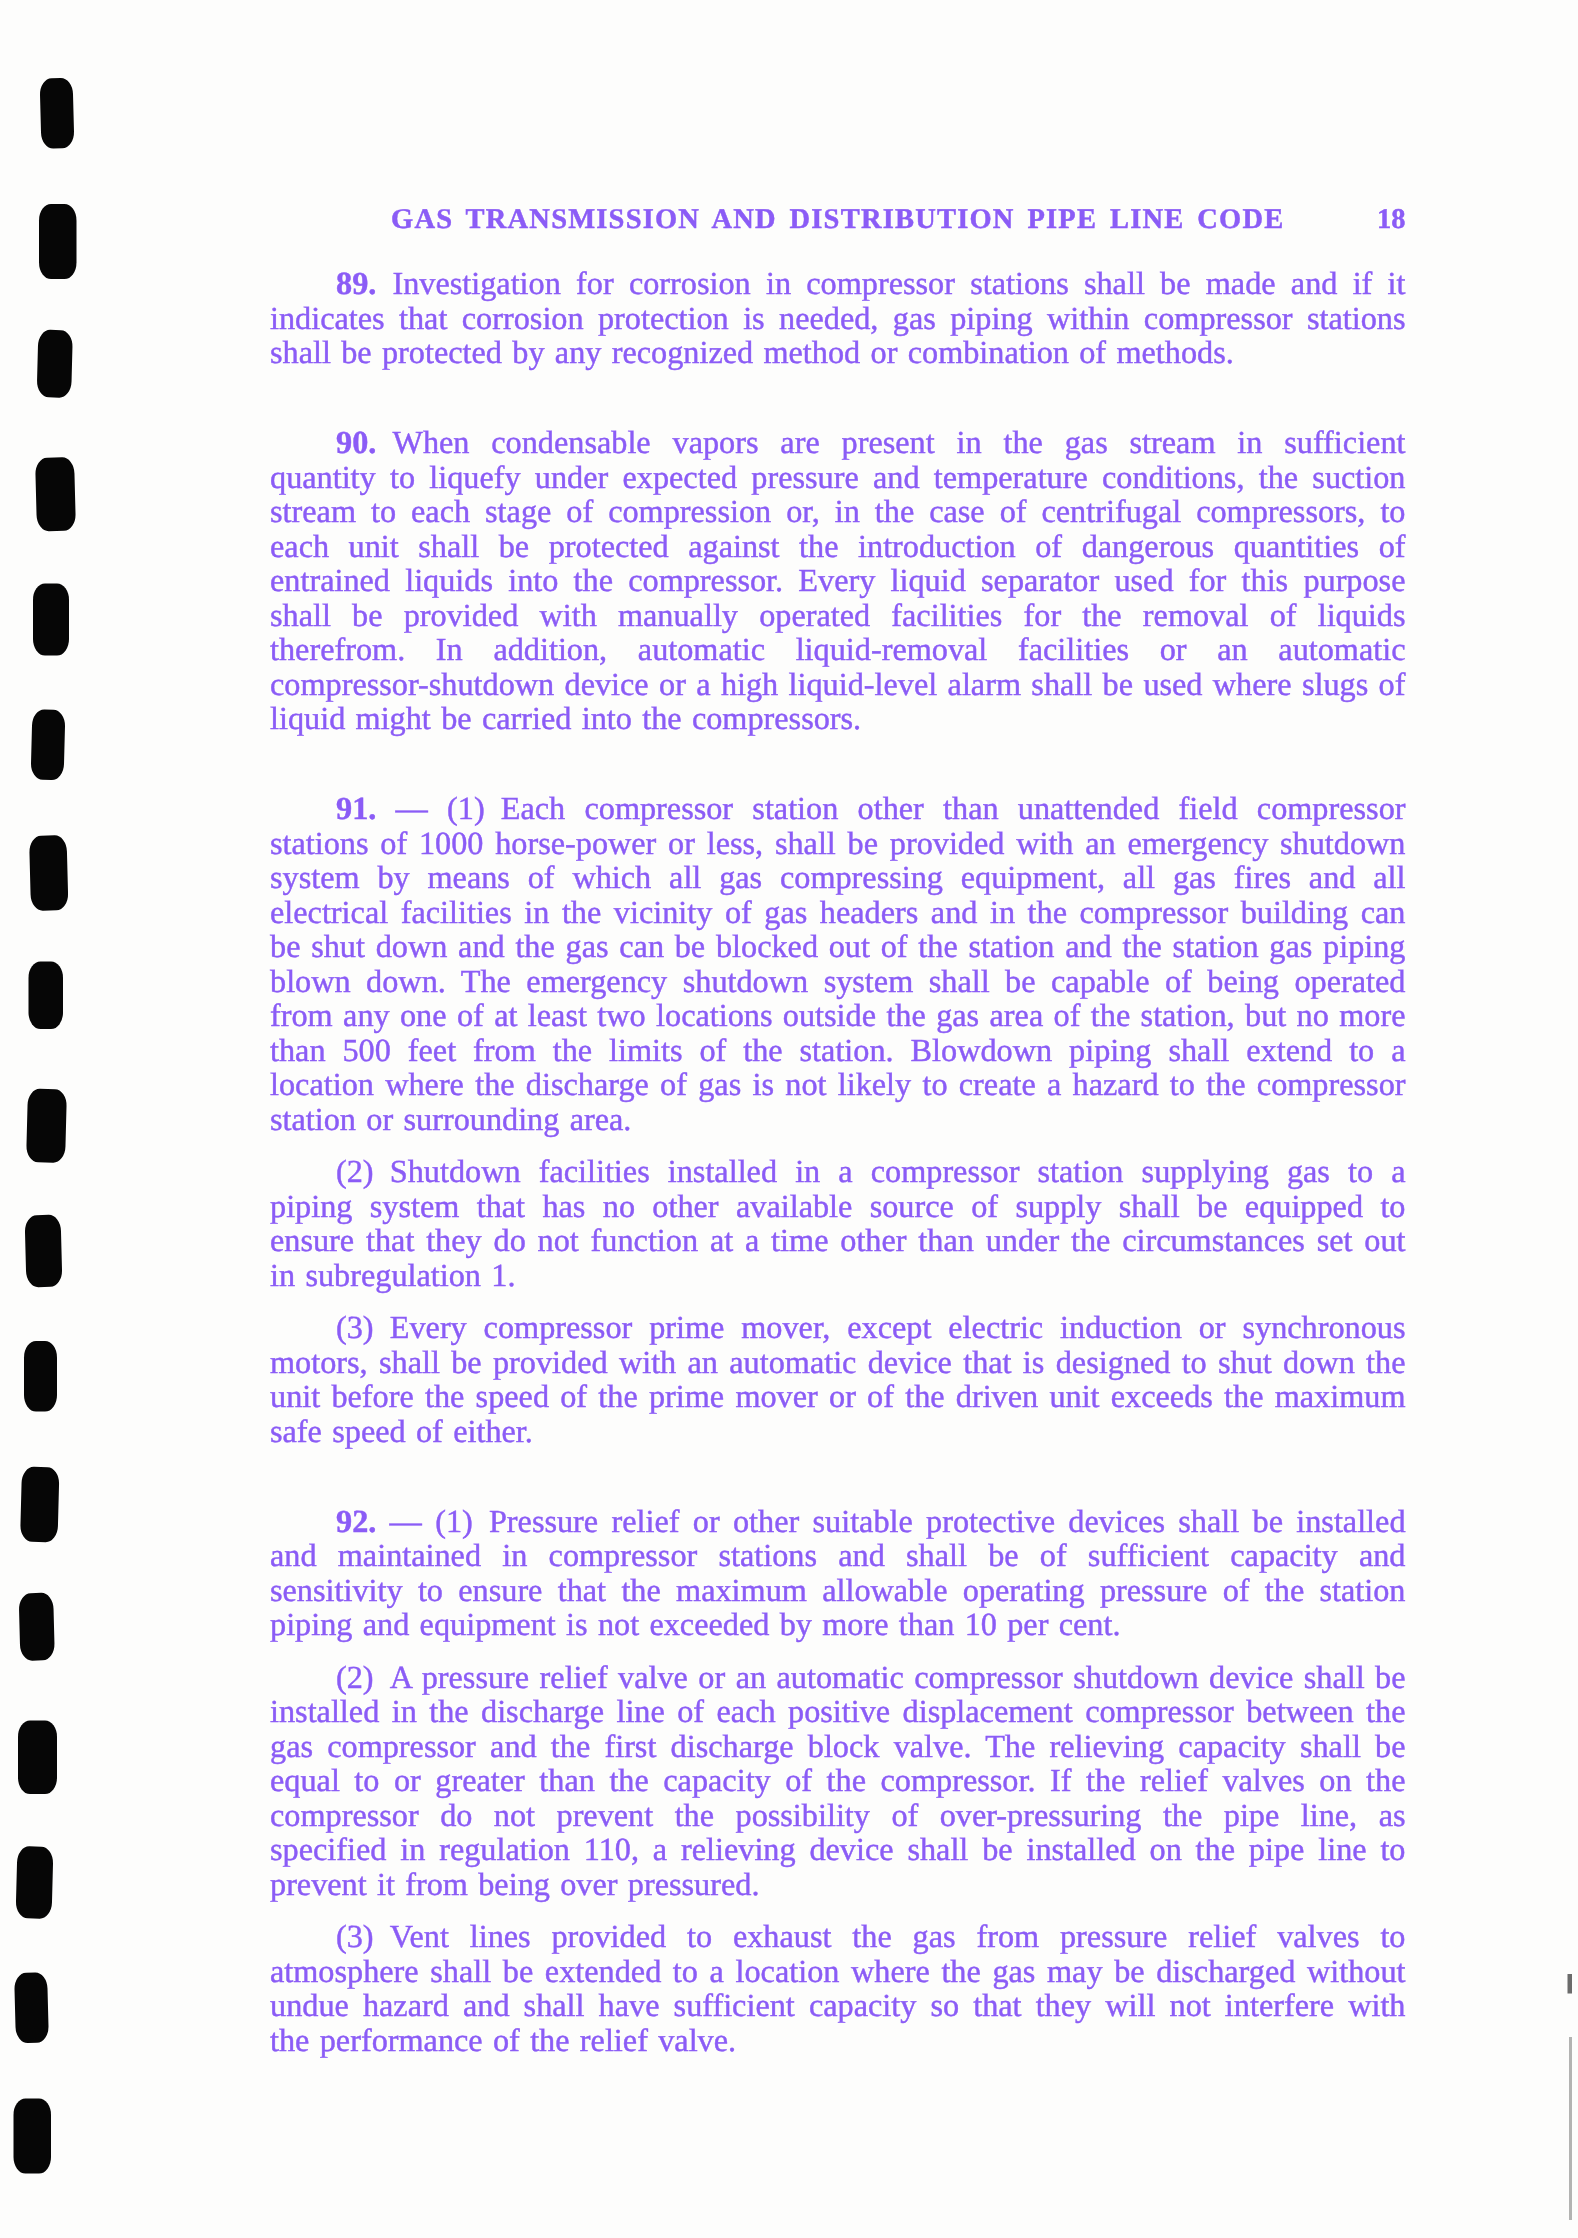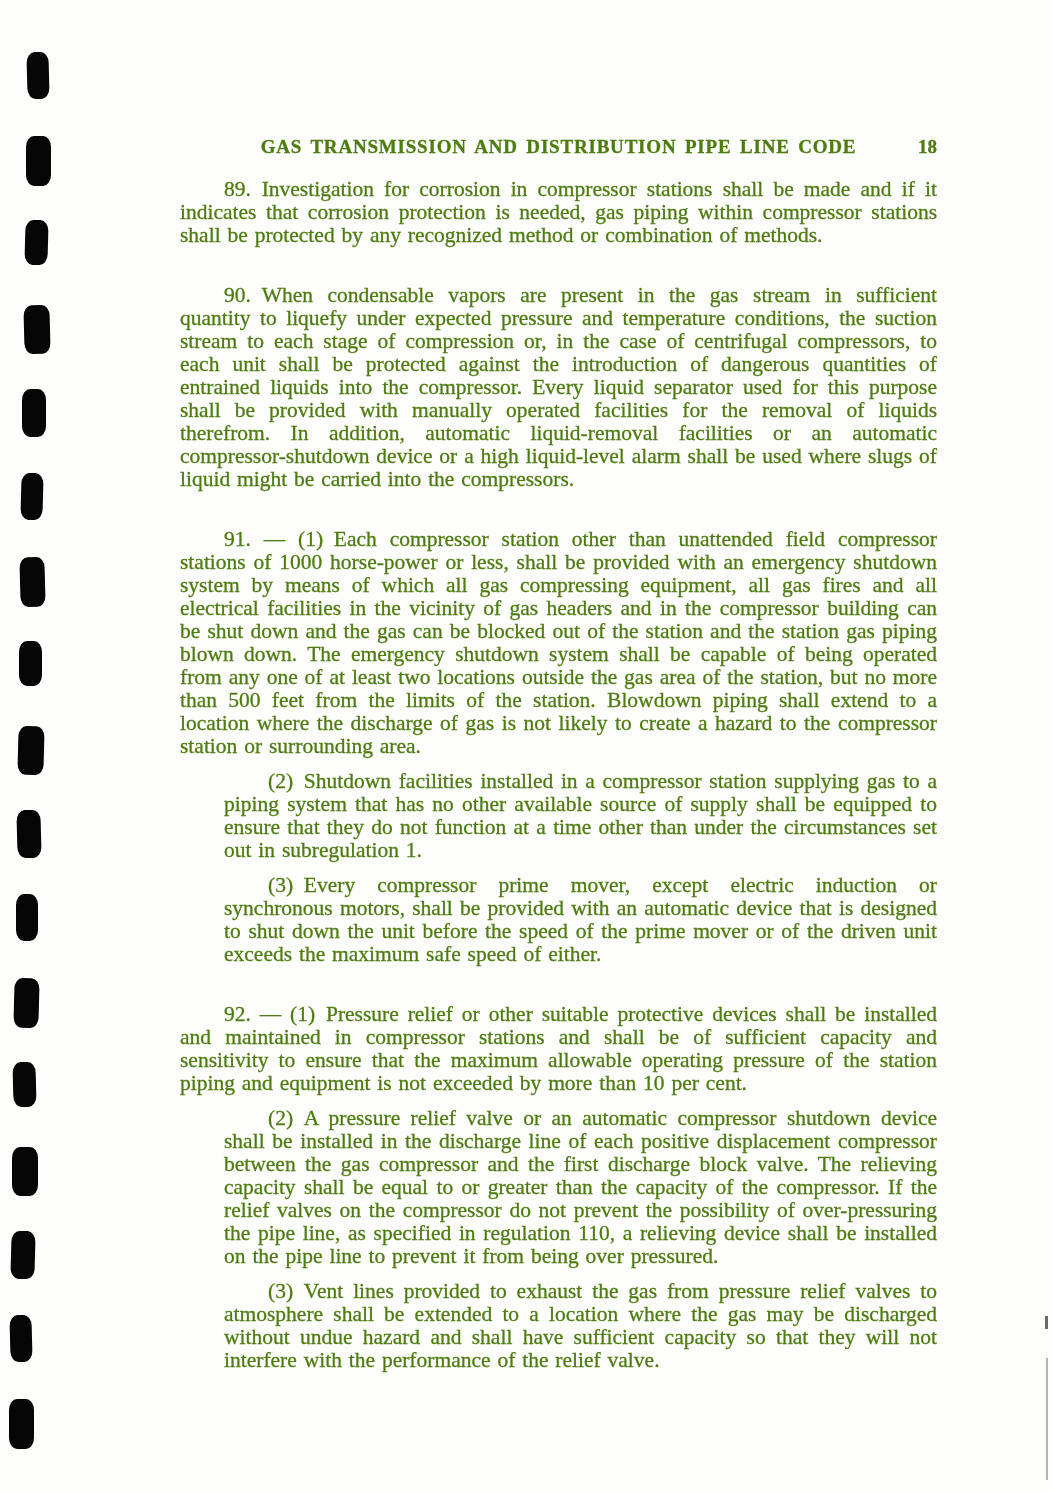--- a/index.html
+++ b/index.html
@@ -7,21 +7,21 @@
     padding: 0;
     background: #ffffff;
   }
   .page {
     position: relative;
     width: 1052px;
     height: 1492px;
     background: #fdfdfc;
     overflow: hidden;
     font-family: "Liberation Serif", serif;
-    color: #4d7c0f;
+    color: #8b5cf6;
   }
   
   .mark {
     position: absolute;
     background: #060606;
     border-radius: 8px / 11px;
   }
   
   .content {
     position: absolute;
@@ -50,23 +50,23 @@
   .paras p {
     margin: 0;
     font-size: 21.5px;
     line-height: 23px;
     text-align: justify;
     text-indent: 44px;
     word-spacing: 1.5px;
     -webkit-text-stroke: 0.3px currentColor;
   }
   .paras p.section { margin-top: 37px; }
-  .paras p.sub     { margin-top: 12px; margin-left: 44px; }
+  .paras p.sub     { margin-top: 12px; }
   .paras p:first-child { margin-top: 0; }
-  .paras b { font-weight: normal; }
+  .paras b { font-weight: bold; }
   .paras .marker { white-space: nowrap; }
   
   .scan-line {
     position: absolute;
     right: 4px;
     top: 1358px;
     width: 2px;
     height: 122px;
     background: #9a9a9a;
     opacity: 0.75;

